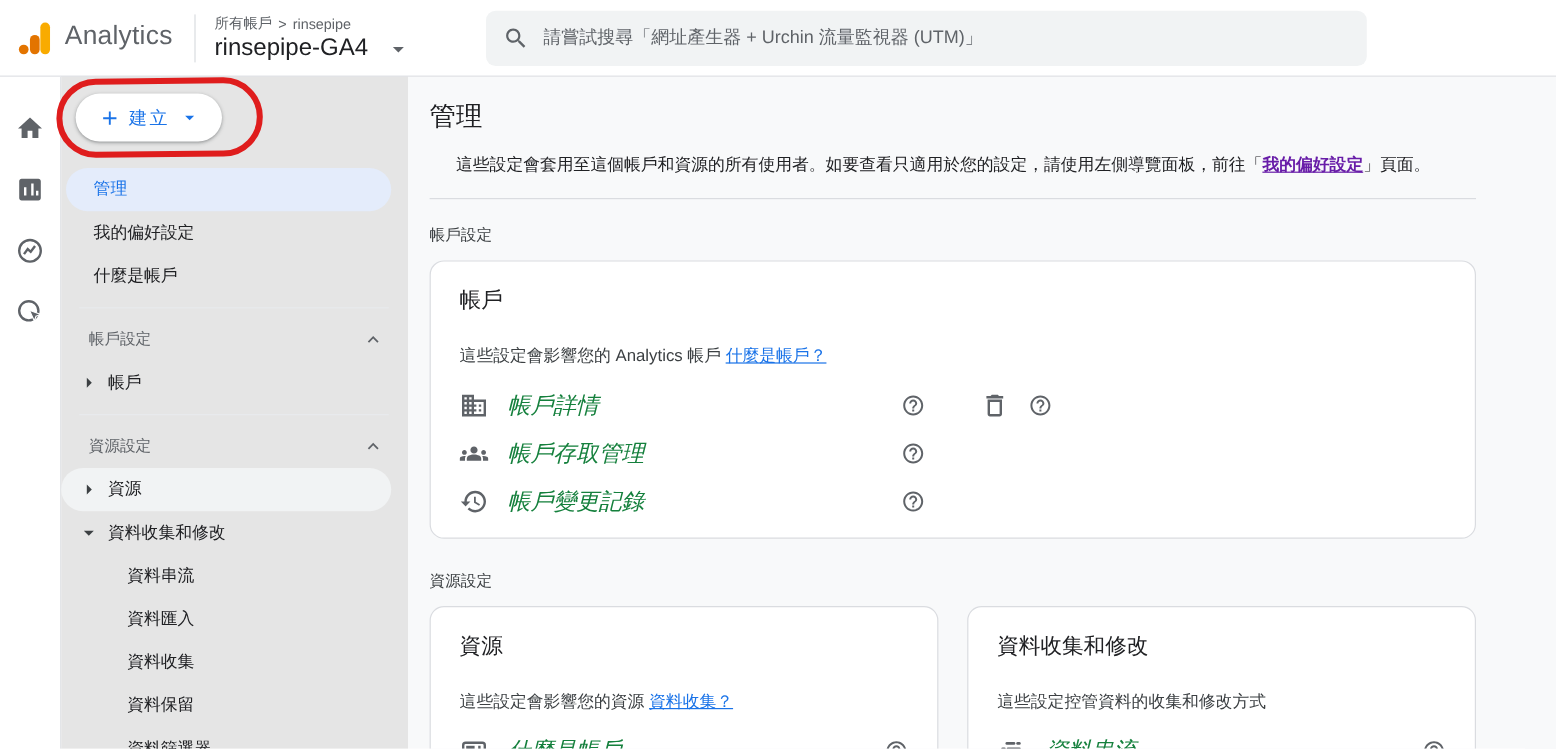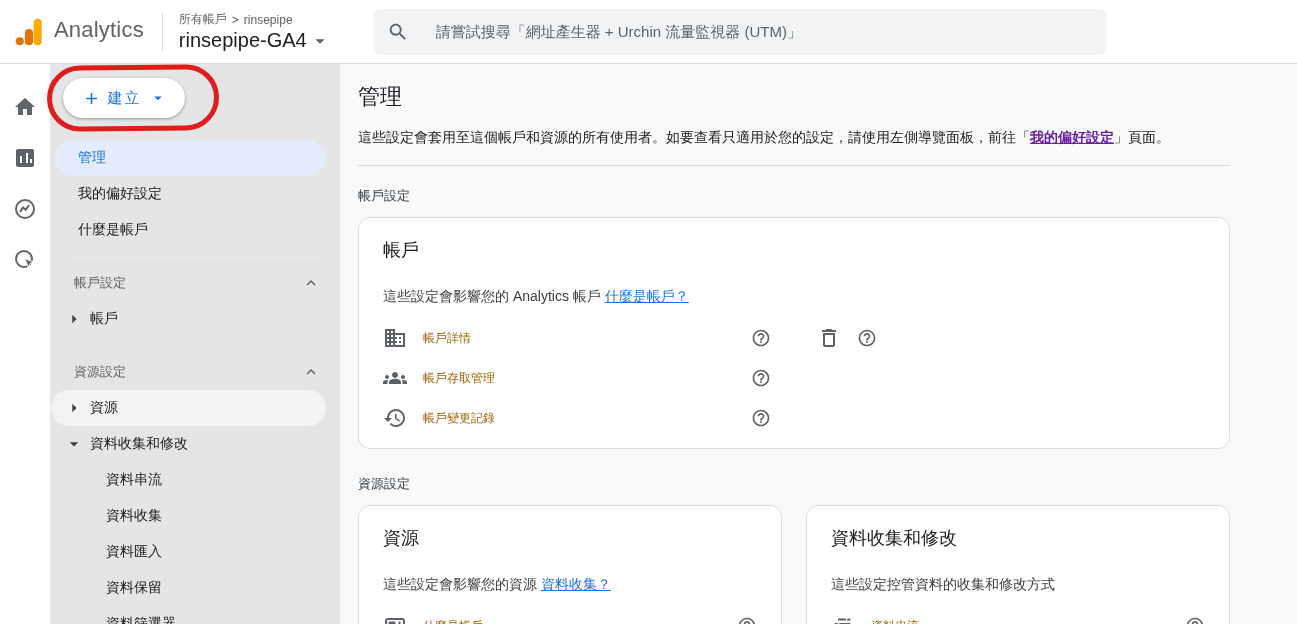--- a/index.html
+++ b/index.html
@@ -9,23 +9,23 @@
 
   
   .header { height:64px; flex:none; display:flex; align-items:center;
     background:#fff; border-bottom:1px solid #dadce0; }
   .logo-area { display:flex; align-items:flex-start; padding-left:12px; }
   .ga-logo { width:34px; height:30px; }
   .product-name { font-size:22px; color:#5f6368; margin-left:8px; letter-spacing:.2px; }
   .header-vdiv { width:1px; height:40px; background:#dadce0; margin:0 16px 0 18px; }
   .crumb-block { display:flex; flex-direction:column; justify-content:center; }
   .crumb-row { font-size:12px; color:#5f6368; display:flex; gap:5px; align-items:center; }
-  .selector-row { display:flex; align-items:center; gap:2px; font-size:20px; color:#202124; cursor:pointer; margin-top:1px; }
-  .search-box { margin-left:42px; width:734px; height:46px; background:#f1f3f4;
-    border-radius:8px; display:flex; align-items:center; padding:0 14px; gap:27px; }
+  .selector-row { display:flex; align-items:center; gap:14px; font-size:20px; color:#202124; cursor:pointer; margin-top:1px; }
+  .search-box { margin-left:62px; width:734px; height:46px; background:#f1f3f4;
+    border-radius:8px; display:flex; align-items:center; padding:0 14px; gap:12px; }
   .search-box input { border:none; outline:none; background:transparent; flex:1;
     font-size:15px; color:#202124; font-family:inherit; }
   .search-box input::placeholder { color:#5f6368; opacity:1; }
 
   
   .body-row { flex:1; display:flex; min-height:0; }
   .rail { width:51px; flex:none; background:#fff; border-right:1px solid #e3e5e8;
     display:flex; flex-direction:column; align-items:center; padding-top:30px; gap:25px; }
   .rail-btn { width:26px; height:26px; display:flex; align-items:center; justify-content:center; cursor:pointer; }
 
@@ -47,35 +47,35 @@
     padding:0 20px 0 23px; font-size:13px; color:#5f6368; cursor:pointer; }
   .nav-exp { height:36px; display:flex; align-items:center; gap:6px; padding-left:13px;
     margin-right:14px; border-radius:18px; font-size:14px; color:#202124; cursor:pointer; }
   .nav-exp.hovered { background:#f1f3f4; }
   .nav-sub { height:36px; display:flex; align-items:center; padding-left:55px;
     font-size:14px; color:#202124; cursor:pointer; }
 
   
   .content { flex:1; background:#f8f9fa; padding:0 67px 0 18px; overflow:hidden; }
   .page-title { font-size:22px; font-weight:400; color:#202124; margin-top:18px; }
-  .page-desc { margin-top:17px; font-size:14px; color:#202124; }
+  .page-desc { margin-top:17px; font-size:14px; color:#202124;margin-left:22px; }
   .visited-link { color:#681da8; font-weight:700; text-decoration:underline; cursor:pointer; }
   .content-divider { height:1px; background:#dadce0; margin-top:18px; }
   .section-label { margin-top:21px; font-size:13px; font-weight:500; color:#3c4043; }
   .card { background:#fff; border:1px solid #dadce0; border-radius:12px;
     padding:20px 24px 10px 24px; margin-top:12px; }
   .card-title { font-size:18px; font-weight:400; color:#202124; }
   .card-sub { margin-top:26px; font-size:14px; color:#3c4043; }
   .blue-link { color:#1a73e8; text-decoration:underline; cursor:pointer; }
   .card-grid { display:flex; margin-top:12px; }
   .card-col { flex:1; }
   .card-col.first { padding-right:46px; }
   .card-item { height:40px; display:flex; align-items:center; gap:16px; cursor:pointer; }
   .card-item .item-icon { width:24px; display:flex; align-items:center; }
-  .card-item .item-lbl { flex:1; font-size:12px; color:#a16207; }
+  .card-item .item-lbl { flex:1; font-size:19px; color:#15803d;font-style:italic; }
   .help-btn { width:20px; height:20px; display:flex; cursor:pointer; flex:none; }
   .bottom-cards { display:flex; gap:24px; }
   .bottom-cards .card { flex:1; margin-top:12px; }
   .card-items { margin-top:12px; }
   svg { display:block; }
 </style>
 </head>
 <body>
 
 <div class="app">
@@ -193,24 +193,24 @@
         <div class="nav-exp">
           <svg width="20" height="20" viewBox="0 0 24 24">
             <path d="M7 10l5 5 5-5z" fill="#3c4043"></path>
           </svg>
           <span>資料收集和修改</span>
         </div>
         <div class="nav-sub">
           <span>資料串流</span>
         </div>
         <div class="nav-sub">
+          <span>資料匯入</span>
+        </div>
+        <div class="nav-sub">
           <span>資料收集</span>
-        </div>
-        <div class="nav-sub">
-          <span>資料匯入</span>
         </div>
         <div class="nav-sub">
           <span>資料保留</span>
         </div>
         <div class="nav-sub">
           <span>資料篩選器</span>
         </div>
       </div>
     </div>
 

